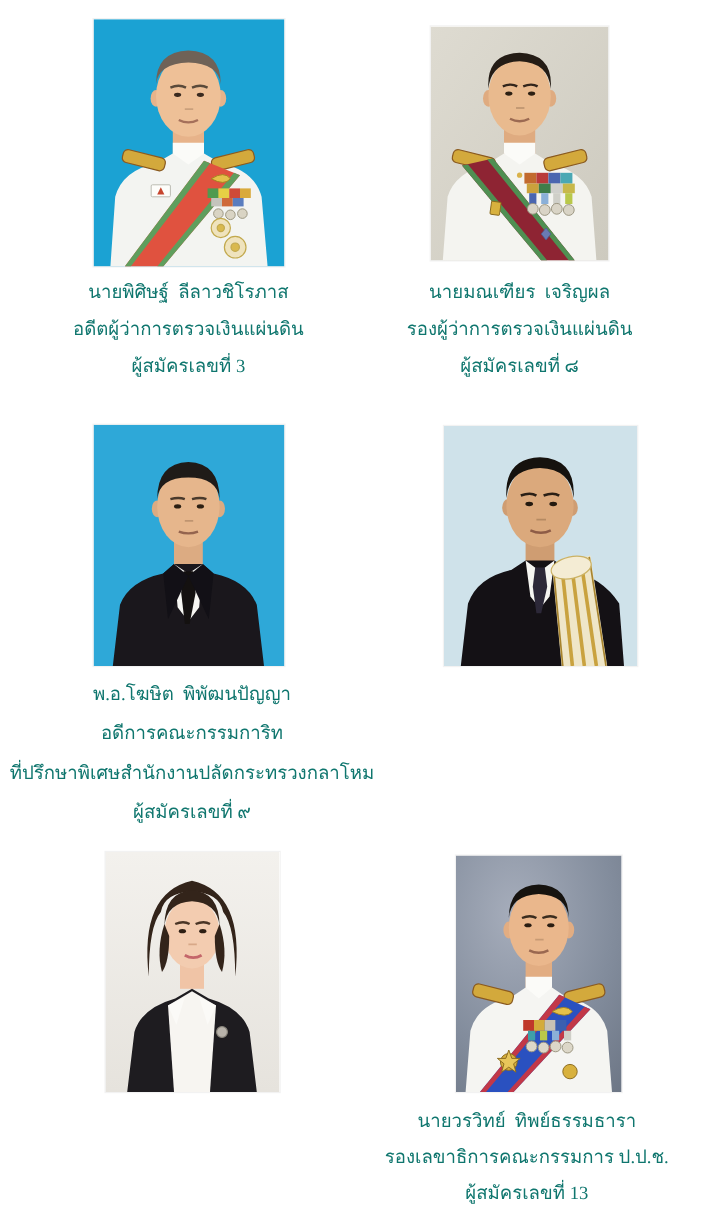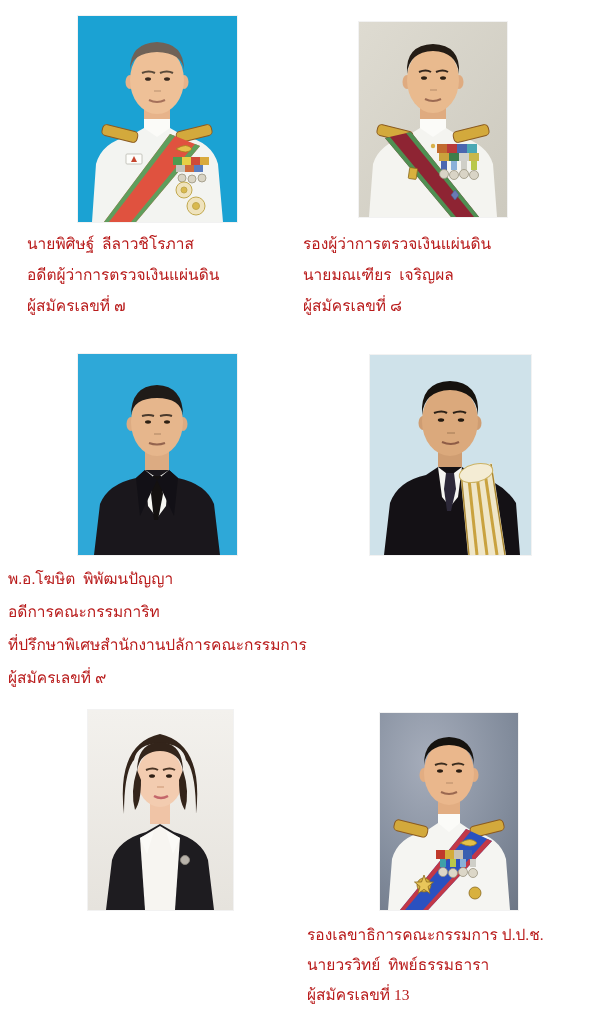--- a/index.html
+++ b/index.html
@@ -2,21 +2,21 @@
 <html><head>
 <meta charset="utf-8">
 <style>
   html,body{margin:0;padding:0;background:#ffffff;}
   .page{
     position:relative;width:603px;height:1024px;background:#ffffff;
     overflow:hidden;font-family:"Liberation Serif", serif;
   }
   .photo{position:absolute;box-shadow:0 0 0 1px rgba(0,0,0,0.05);}
   .photo svg{display:block;}
-  .caption{position:absolute;color:#b91c1c;}
+  .caption{position:absolute;text-align:center;color:#0f766e;}
   .cap-line{font-size:15.5px;white-space:pre;}
   .lh31 .cap-line{line-height:31px;}
   .lh33 .cap-line{line-height:33px;font-family:Liberation Serif, serif;}
   .lh36 .cap-line{line-height:36px;}
   .lh30 .cap-line{line-height:30px;}
 </style>
 </head>
 <body>
 
 <div class="page">
@@ -256,37 +256,37 @@
         <circle cx="44" cy="172" r="7"></circle>
         <path d="M44 162 l2.5 7 7 0 -5.5 4.5 2 7 -6 -4.2 -6 4.2 2 -7 -5.5 -4.5 7 0 Z" fill="#e8c65a"></path>
         <circle cx="95" cy="180" r="6"></circle>
       </g>
     </svg>
   </div>
 
   <div class="caption lh31" style="left:27px;top:228px;width:260px;">
     <div class="cap-line">นายพิศิษฐ์  ลีลาวชิโรภาส</div>
     <div class="cap-line">อดีตผู้ว่าการตรวจเงินแผ่นดิน</div>
-    <div class="cap-line">ผู้สมัครเลขที่ ๗</div>
+    <div class="cap-line">ผู้สมัครเลขที่ 3</div>
   </div>
 
   <div class="caption lh31" style="left:303px;top:228px;width:260px;">
+    <div class="cap-line">นายมณเฑียร  เจริญผล</div>
     <div class="cap-line">รองผู้ว่าการตรวจเงินแผ่นดิน</div>
-    <div class="cap-line">นายมณเฑียร  เจริญผล</div>
     <div class="cap-line">ผู้สมัครเลขที่ ๘</div>
   </div>
 
   <div class="caption lh33" style="left:8px;top:562px;width:304px;">
     <div class="cap-line">พ.อ.โฆษิต  พิพัฒนปัญญา</div>
     <div class="cap-line">อดีการคณะกรรมการิท</div>
-    <div class="cap-line">ที่ปรึกษาพิเศษสำนักงานปลัการคณะกรรมการ</div>
+    <div class="cap-line">ที่ปรึกษาพิเศษสำนักงานปลัดกระทรวงกลาโหม</div>
     <div class="cap-line">ผู้สมัครเลขที่ ๙</div>
   </div>
 
 
 
   <div class="caption lh30" style="left:307px;top:920px;width:264px;">
+    <div class="cap-line">นายวรวิทย์  ทิพย์ธรรมธารา</div>
     <div class="cap-line">รองเลขาธิการคณะกรรมการ ป.ป.ช.</div>
-    <div class="cap-line">นายวรวิทย์  ทิพย์ธรรมธารา</div>
     <div class="cap-line">ผู้สมัครเลขที่ 13</div>
   </div>
 
 </div>
 
 </body></html>

